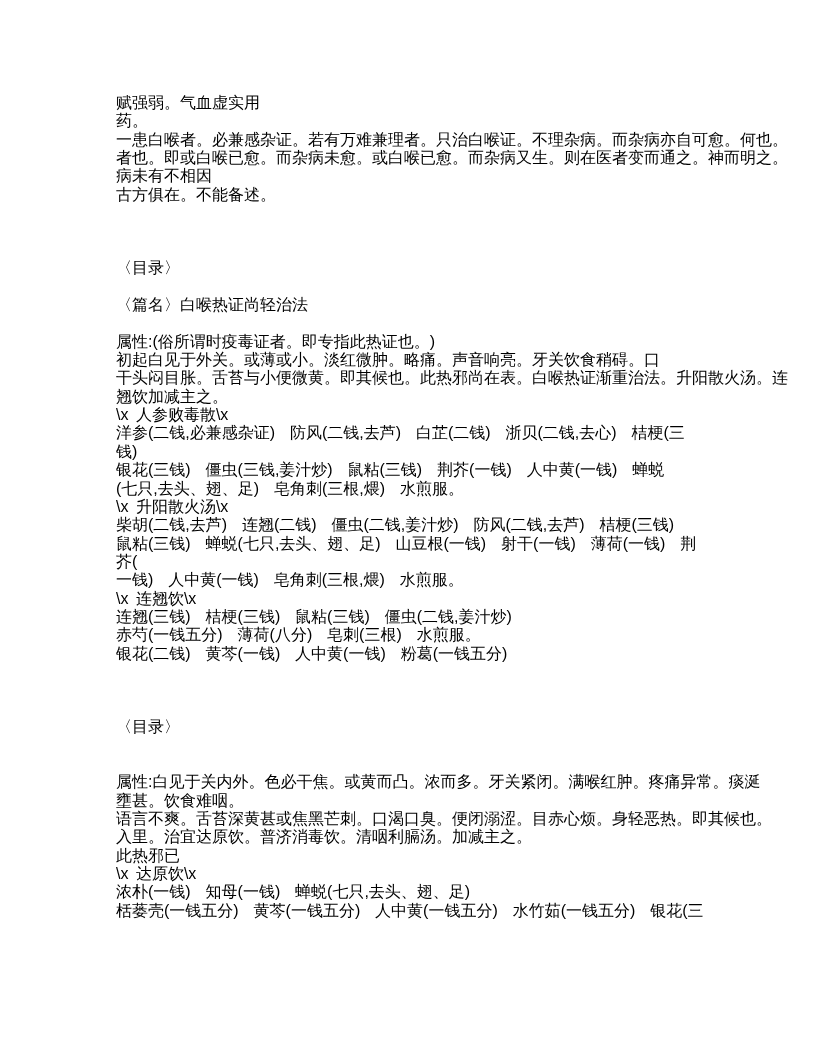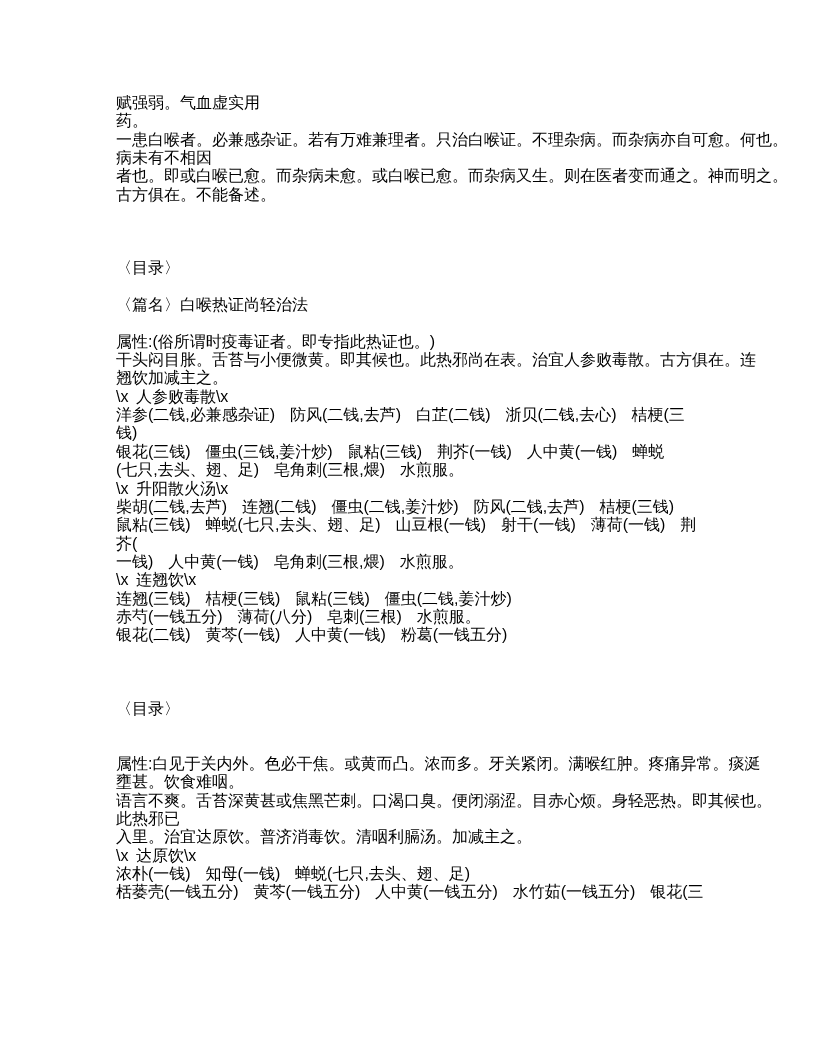--- a/index.html
+++ b/index.html
@@ -41,32 +41,33 @@
   }
 </style>
 </head>
 <body>
 
 <div class="page">
   <div class="text-block">
       <div class="line">赋强弱。气血虚实用</div>
       <div class="line">药。</div>
       <div class="line">一患白喉者。必兼感杂证。若有万难兼理者。只治白喉证。不理杂病。而杂病亦自可愈。何也。</div>
+      <div class="line">者也。即或白喉已愈。而杂病未愈。或白喉已愈。而杂病又生。则在医者变而通之。神而明之。</div>
       <div class="line">病未有不相因</div>
-      <div class="line">者也。即或白喉已愈。而杂病未愈。或白喉已愈。而杂病又生。则在医者变而通之。神而明之。</div>
       <div class="line">古方俱在。不能备述。</div>
       <div class="line"></div>
       <div class="line"></div>
       <div class="line"></div>
       <div class="line">〈目录〉</div>
       <div class="line"></div>
       <div class="line">〈篇名〉白喉热证尚轻治法</div>
       <div class="line"></div>
       <div class="line">属性:(俗所谓时疫毒证者。即专指此热证也。)</div>
-      <div class="line">干头闷目胀。舌苔与小便微黄。即其候也。此热邪尚在表。治宜人参败毒散。古方俱在。连</div>
+      <div class="line">初起白见于外关。或薄或小。淡红微肿。略痛。声音响亮。牙关饮食稍碍。口</div>
+      <div class="line">干头闷目胀。舌苔与小便微黄。即其候也。此热邪尚在表。白喉热证渐重治法。升阳散火汤。连</div>
       <div class="line">翘饮加减主之。</div>
       <div class="line">\x 人参败毒散\x</div>
       <div class="line">洋参(二钱,必兼感杂证)  防风(二钱,去芦)  白芷(二钱)  浙贝(二钱,去心)  桔梗(三</div>
       <div class="line">钱)</div>
       <div class="line">银花(三钱)  僵虫(三钱,姜汁炒)  鼠粘(三钱)  荆芥(一钱)  人中黄(一钱)  蝉蜕</div>
       <div class="line">(七只,去头、翅、足)  皂角刺(三根,煨)  水煎服。</div>
       <div class="line">\x 升阳散火汤\x</div>
       <div class="line">柴胡(二钱,去芦)  连翘(二钱)  僵虫(二钱,姜汁炒)  防风(二钱,去芦)  桔梗(三钱)</div>
       <div class="line">鼠粘(三钱)  蝉蜕(七只,去头、翅、足)  山豆根(一钱)  射干(一钱)  薄荷(一钱)  荆</div>
       <div class="line">芥(</div>
@@ -77,19 +78,19 @@
       <div class="line">银花(二钱)  黄芩(一钱)  人中黄(一钱)  粉葛(一钱五分)</div>
       <div class="line"></div>
       <div class="line"></div>
       <div class="line"></div>
       <div class="line">〈目录〉</div>
       <div class="line"></div>
       <div class="line"></div>
       <div class="line">属性:白见于关内外。色必干焦。或黄而凸。浓而多。牙关紧闭。满喉红肿。疼痛异常。痰涎</div>
       <div class="line">壅甚。饮食难咽。</div>
       <div class="line">语言不爽。舌苔深黄甚或焦黑芒刺。口渴口臭。便闭溺涩。目赤心烦。身轻恶热。即其候也。</div>
+      <div class="line">入里。治宜达原饮。普济消毒饮。清咽利膈汤。加减主之。</div>
       <div class="line">此热邪已</div>
-      <div class="line">入里。治宜达原饮。普济消毒饮。清咽利膈汤。加减主之。</div>
       <div class="line">\x 达原饮\x</div>
       <div class="line">浓朴(一钱)  知母(一钱)  蝉蜕(七只,去头、翅、足)</div>
       <div class="line">栝蒌壳(一钱五分)  黄芩(一钱五分)  人中黄(一钱五分)  水竹茹(一钱五分)  银花(三</div>
     </div>
 </div>
 
 </body></html>

